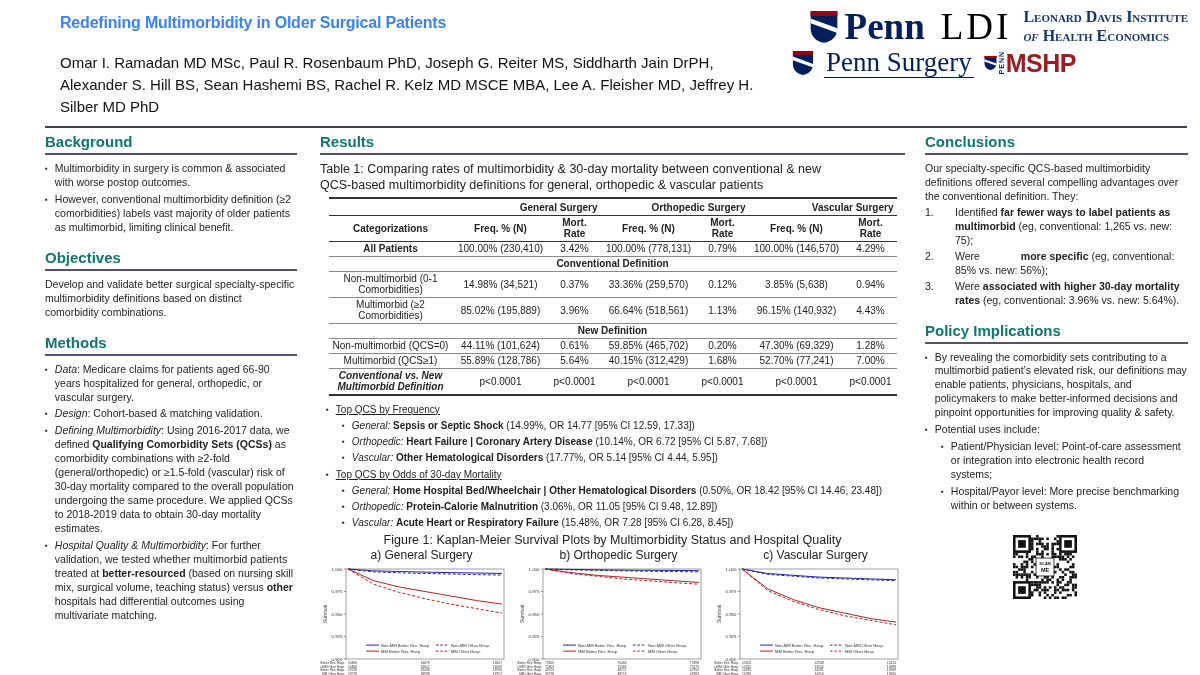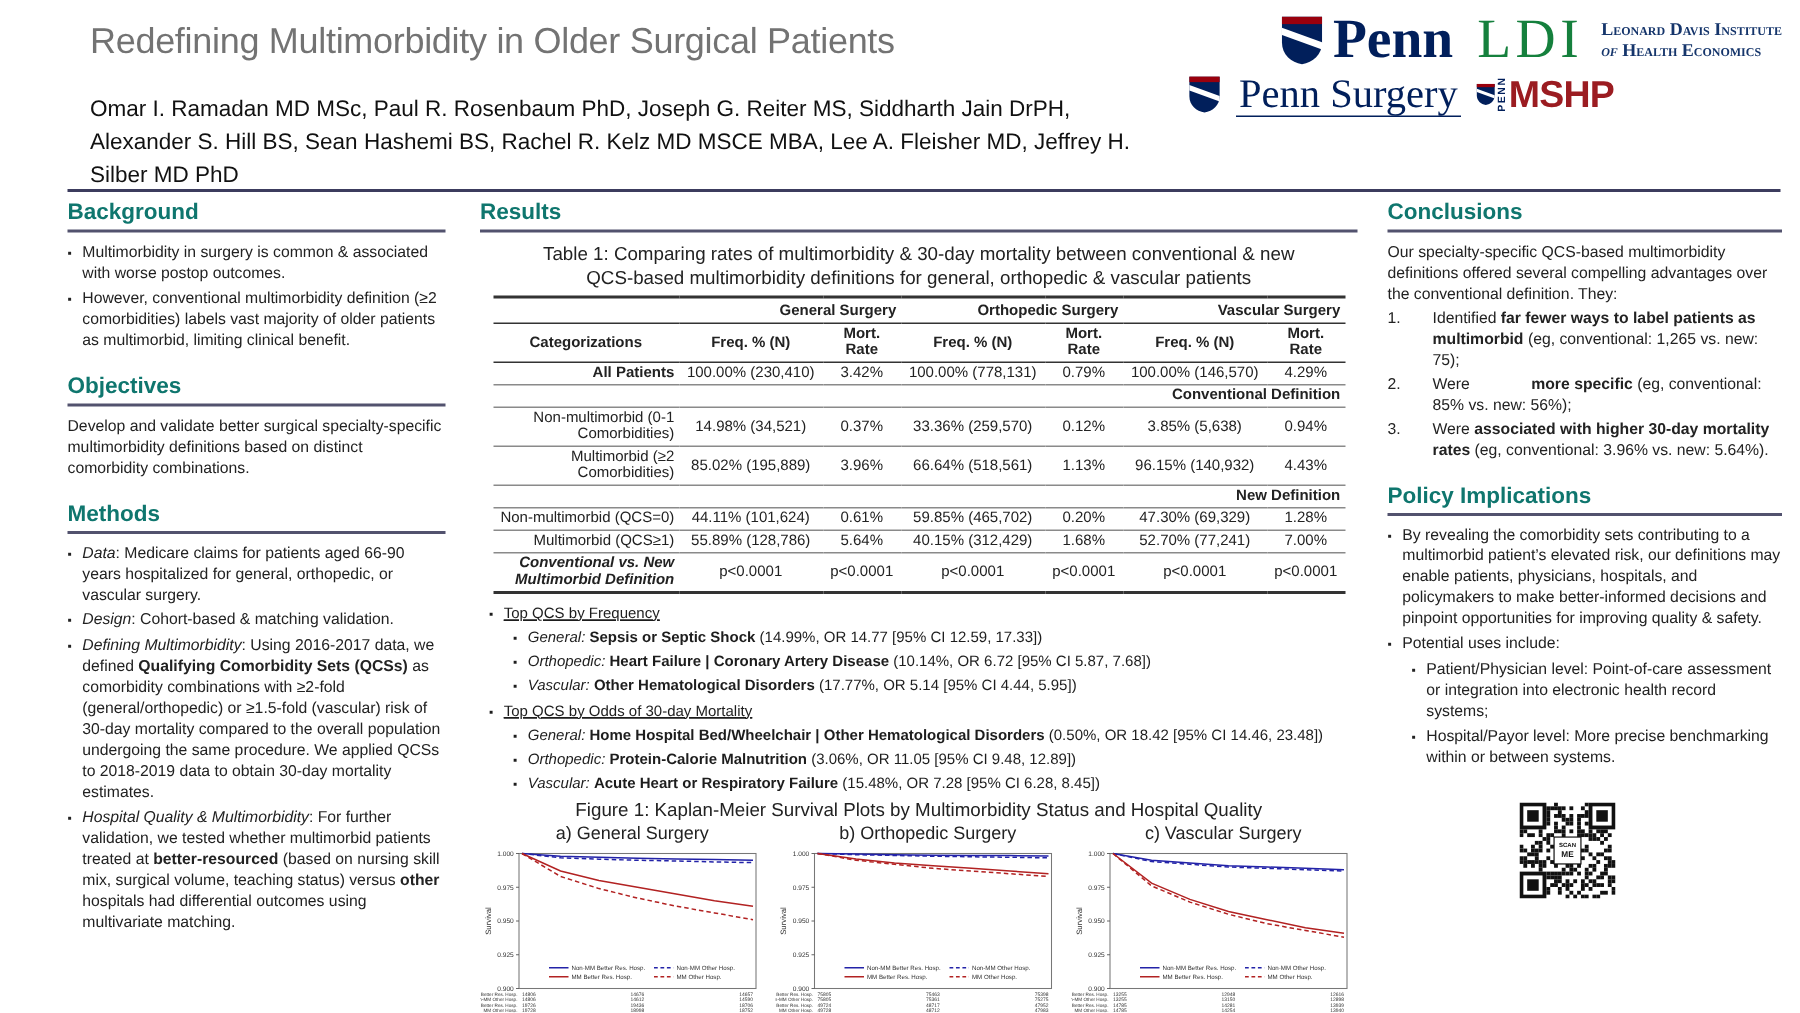--- a/index.html
+++ b/index.html
@@ -1,27 +1,27 @@
 <!DOCTYPE html>
 <html><head>
 <meta charset="utf-8">
 <style>
   html,body{margin:0;padding:0;background:#ffffff;}
   .poster{position:relative;width:1200px;height:675px;background:#fff;overflow:hidden;
           font-family:"Liberation Sans",sans-serif;color:#1d1d1d;}
   
   .title-block{position:absolute;left:60px;top:14px;width:710px;}
-  .poster-title{font-size:24px;font-weight:400;color:#737373;margin:0 0 20px 0;letter-spacing:-0.2px;}
+  .poster-title{font-size:16px;font-weight:700;color:#3b82f6;margin:0 0 20px 0;letter-spacing:-0.2px;}
   .authors{font-size:15px;line-height:1.45;color:#111;margin:0;}
   .logos{position:absolute;right:12px;top:8px;width:430px;}
   .logo-row1{display:flex;align-items:center;justify-content:flex-end;gap:6px;}
   .penn-word{font-family:"Liberation Serif",serif;font-weight:700;font-size:37px;color:#011F5B;line-height:1;}
-  .ldi-word{font-family:"Liberation Serif",serif;font-size:37px;color:#15803d;letter-spacing:3px;line-height:1;margin:0 6px 0 10px;text-align:right;}
+  .ldi-word{font-family:"Liberation Serif",serif;font-size:37px;color:#000000;letter-spacing:3px;line-height:1;margin:0 6px 0 10px;text-align:right;}
   .ldi-inst{font-family:"Liberation Serif",serif;color:#15356b;font-variant:small-caps;
-            font-size:12px;line-height:1.15;font-weight:600;text-align:left;}
+            font-size:16px;line-height:1.15;font-weight:600;text-align:left;}
   .logo-row2{display:flex;align-items:center;justify-content:flex-end;gap:10px;margin-top:3px;padding-right:112px;}
   .penn-surgery{font-family:"Liberation Serif",serif;font-size:27px;color:#011F5B;line-height:1.05;
                 border-bottom:1.5px solid #011F5B;padding:0 2px 1px 2px;}
   .mshp{display:flex;align-items:center;gap:1px;}
   .mshp-penn{writing-mode:vertical-rl;transform:rotate(180deg);font-size:7px;font-weight:700;
              color:#011F5B;letter-spacing:1px;line-height:1;}
   .mshp-word{font-size:25px;font-weight:800;color:#9B1C21;letter-spacing:-0.5px;line-height:1;}
   .top-rule{position:absolute;left:45px;top:126px;width:1142px;height:2px;background:#3c3c5e;}
   
   .col{position:absolute;top:133px;}
@@ -30,29 +30,29 @@
   .col-right{left:925px;width:263px;}
   .sec-head{font-size:15px;font-weight:700;color:#0f766e;padding-bottom:3px;
             border-bottom:2px solid #52526e;margin:0 0 7px 0;}
   .sec{margin-bottom:14px;}
   .body-txt{font-size:10.5px;line-height:1.33;color:#222;}
   .b{display:flex;gap:7px;margin-bottom:3px;}
   .mk{font-size:8px;padding-top:2px;flex:0 0 auto;}
   .bt{flex:1 1 auto;}
   .sub-list{margin-left:16px;margin-top:2px;}
   
-  .tbl-title{font-size:12.5px;color:#222;text-align:center;line-height:1.25;margin:2px 0 4px 0;}
+  .tbl-title{font-size:12.5px;color:#222;text-align:left;line-height:1.25;margin:2px 0 4px 0;}
   table.results{border-collapse:collapse;font-size:10px;color:#222;margin:0 auto;
                 border-top:2px solid #333;border-bottom:2px solid #333;}
   table.results td{padding:1.5px 3px;vertical-align:middle;}
   tr.grp td{font-weight:700;text-align:right;border-bottom:1.5px solid #333;padding-top:3px;}
   tr.hdr td{font-weight:700;text-align:center;border-bottom:1.5px solid #333;}
   tr.r td{border-bottom:1px solid #8a8a8a;}
   tr.r:last-child td{border-bottom:none;}
-  td.lbl{text-align:right;}
+  td.lbl{text-align:center;}
   td.num{text-align:center;}
   .bold{font-weight:700;}
   .bi{font-weight:700;font-style:italic;}
   tr.secrow td{font-weight:700;border-bottom:1px solid #8a8a8a;}
   
   .res-bullets{font-size:10px;line-height:1.32;margin:7px 0 4px 6px;}
   .res-bullets .hd{text-decoration:underline;}
   
   .fig-title{font-size:12.5px;text-align:center;margin:4px 0 1px 0;color:#222;}
   .plots{display:flex;gap:6px;justify-content:space-between;}

